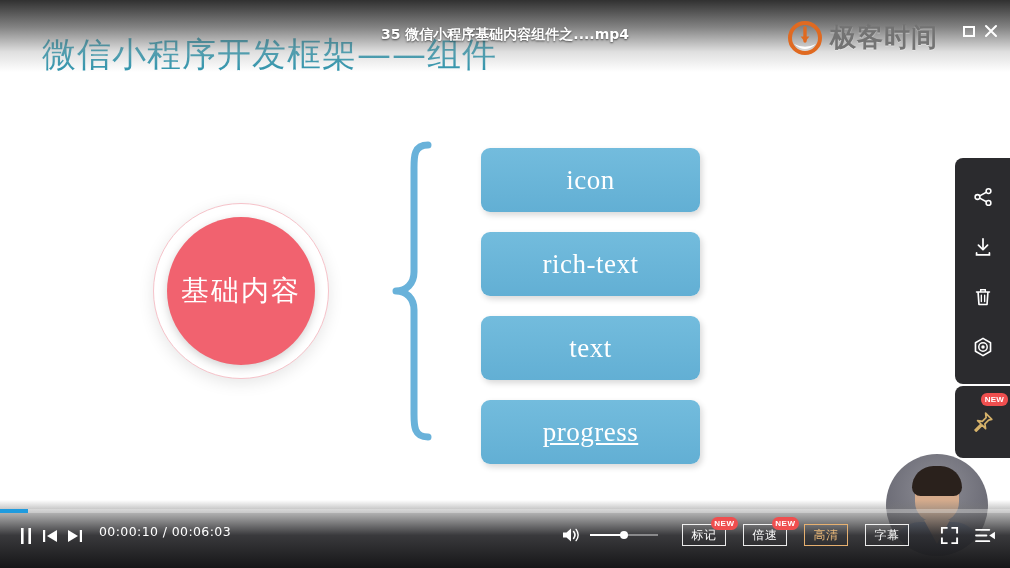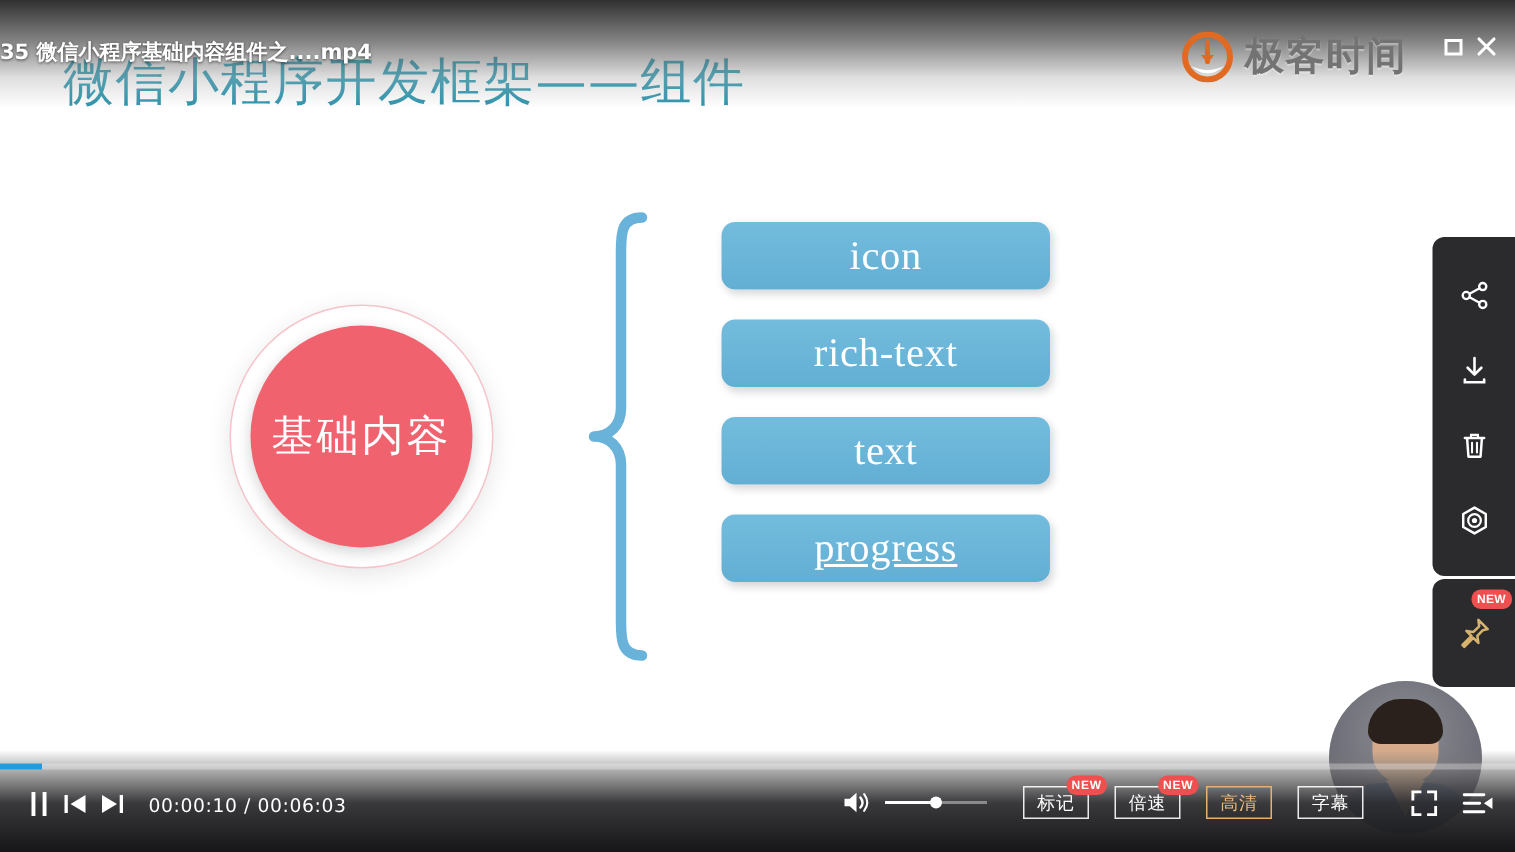--- a/index.html
+++ b/index.html
@@ -86,21 +86,21 @@
 
   
   .boxes {
     position: absolute;
     left: 481px;
     top: 148px;
     width: 219px;
   }
   .box {
     width: 219px;
-    height: 45px;
+    height: 64px;
     border-radius: 9px;
     background: linear-gradient(180deg, #73bcdd 0%, #62afd4 100%);
     box-shadow: 2px 3px 6px rgba(0,0,0,0.16);
     display: flex;
     align-items: center;
     justify-content: center;
     color: #ffffff;
     font-family: "Liberation Serif", serif;
     font-size: 27px;
     margin-bottom: 20px;
@@ -113,21 +113,21 @@
     position: absolute;
     left: 0; top: 0;
     width: 1010px; height: 72px;
     background: linear-gradient(180deg, rgba(20,20,20,0.88) 0%, rgba(55,55,55,0.62) 38%, rgba(140,140,140,0.28) 72%, rgba(200,200,200,0.0) 100%);
     pointer-events: none;
   }
   .top-title {
     position: absolute;
     left: 0; top: 26px;
     width: 1010px;
-    text-align: left;
+    text-align: center;
     color: #ffffff;
     font-family: "DejaVu Sans", sans-serif;
     font-size: 14px;
     font-weight: bold;
     text-shadow: 0 1px 2px rgba(0,0,0,0.6);
     white-space: nowrap;
   }
   .brand {
     position: absolute;
     right: 72px; top: 20px;
@@ -254,21 +254,21 @@
     position: absolute;
     left: 0; top: 0;
     height: 4px;
     width: 28px;
     background: #1f9bde;
   }
   .ctrl-left {
     position: absolute;
     left: 18px; top: 24px;
     display: flex;
-    align-items: center;
+    align-items: flex-start;
     gap: 7px;
   }
   .ctrl-btn {
     display: flex; align-items: center; justify-content: center;
     cursor: pointer;
     height: 24px;
   }
   .time-label {
     color: #ffffff;
     font-family: "DejaVu Sans", sans-serif;

